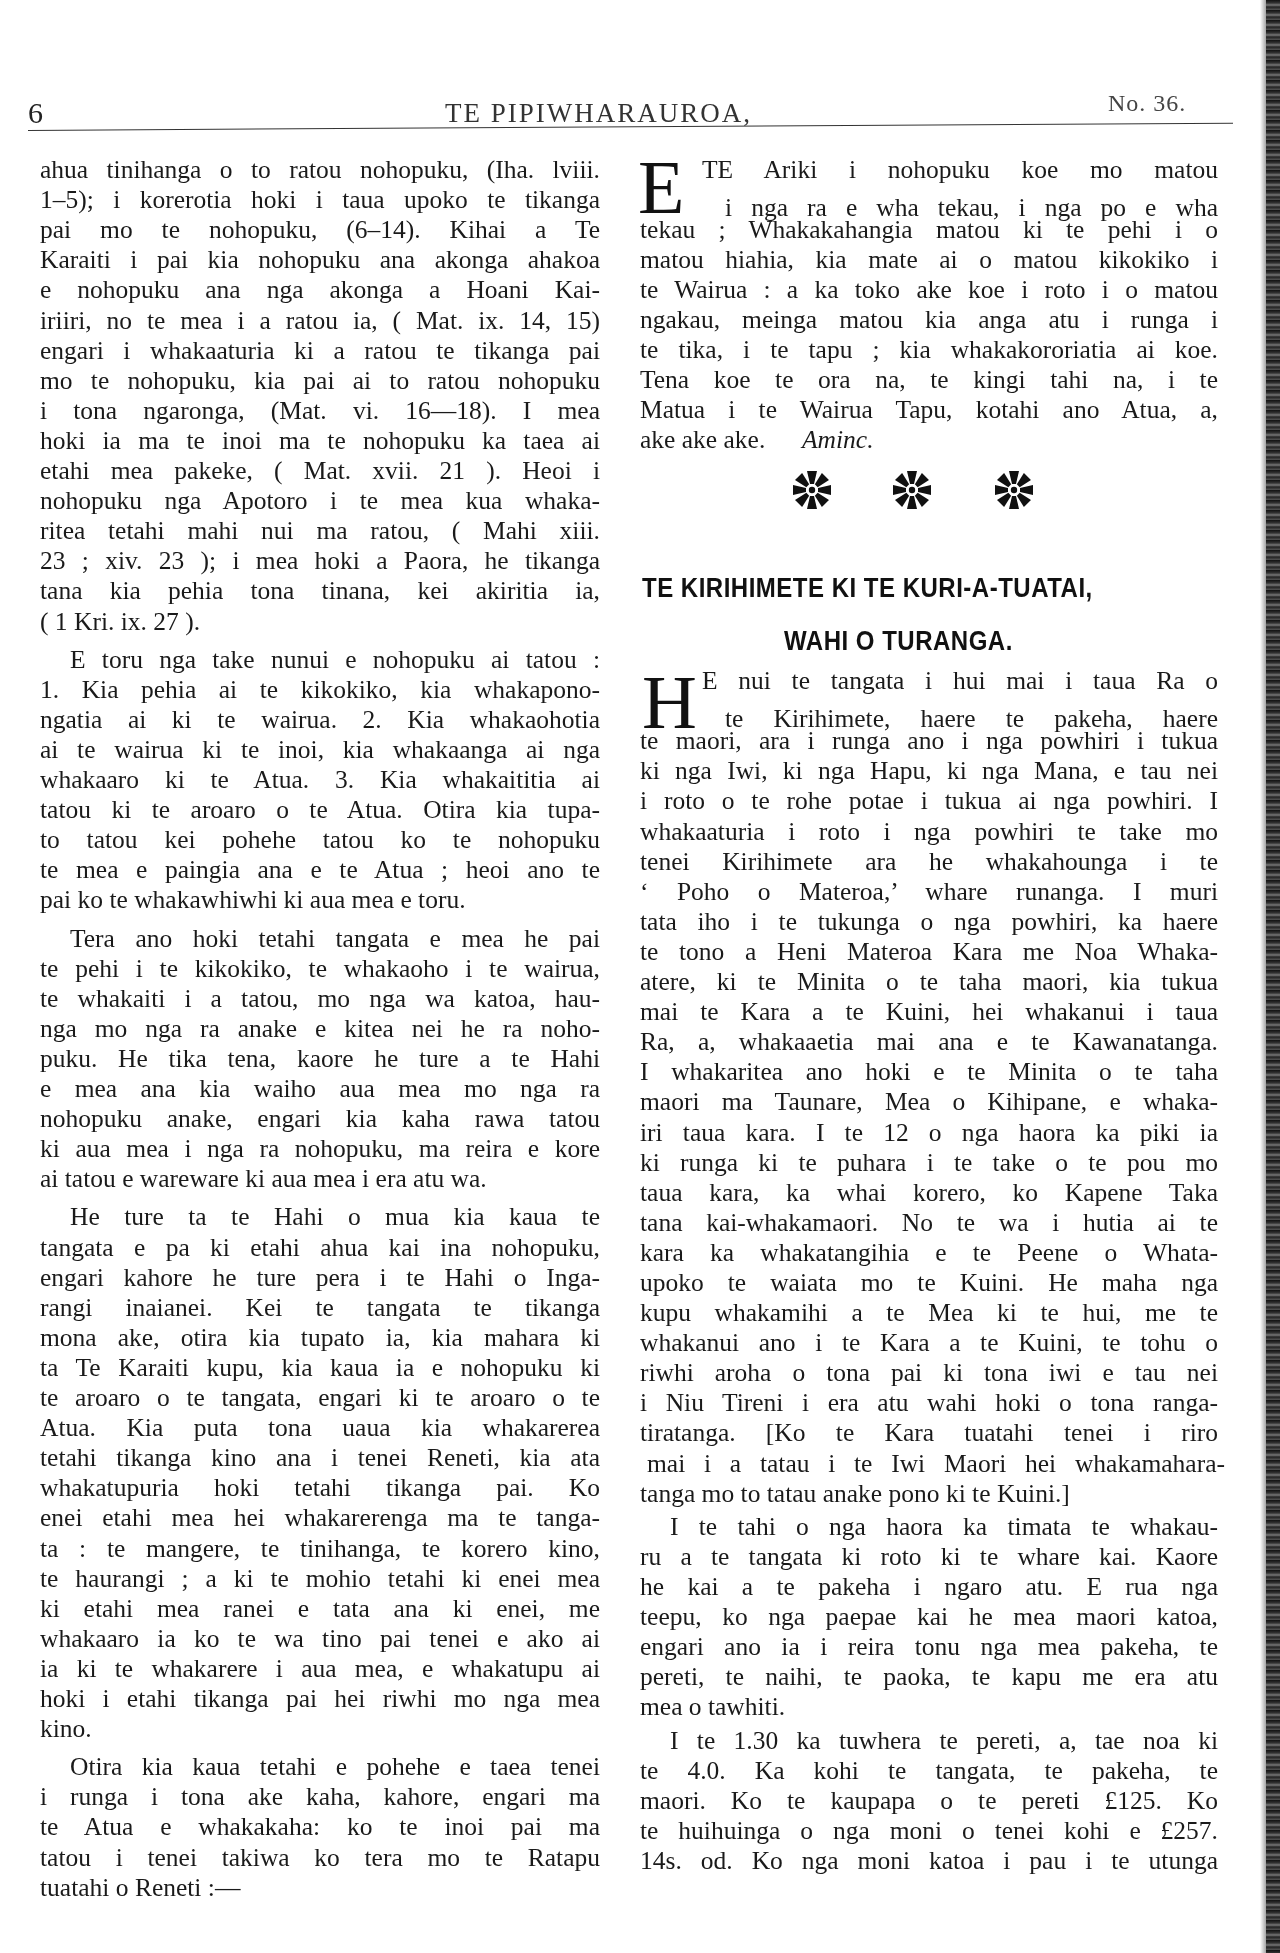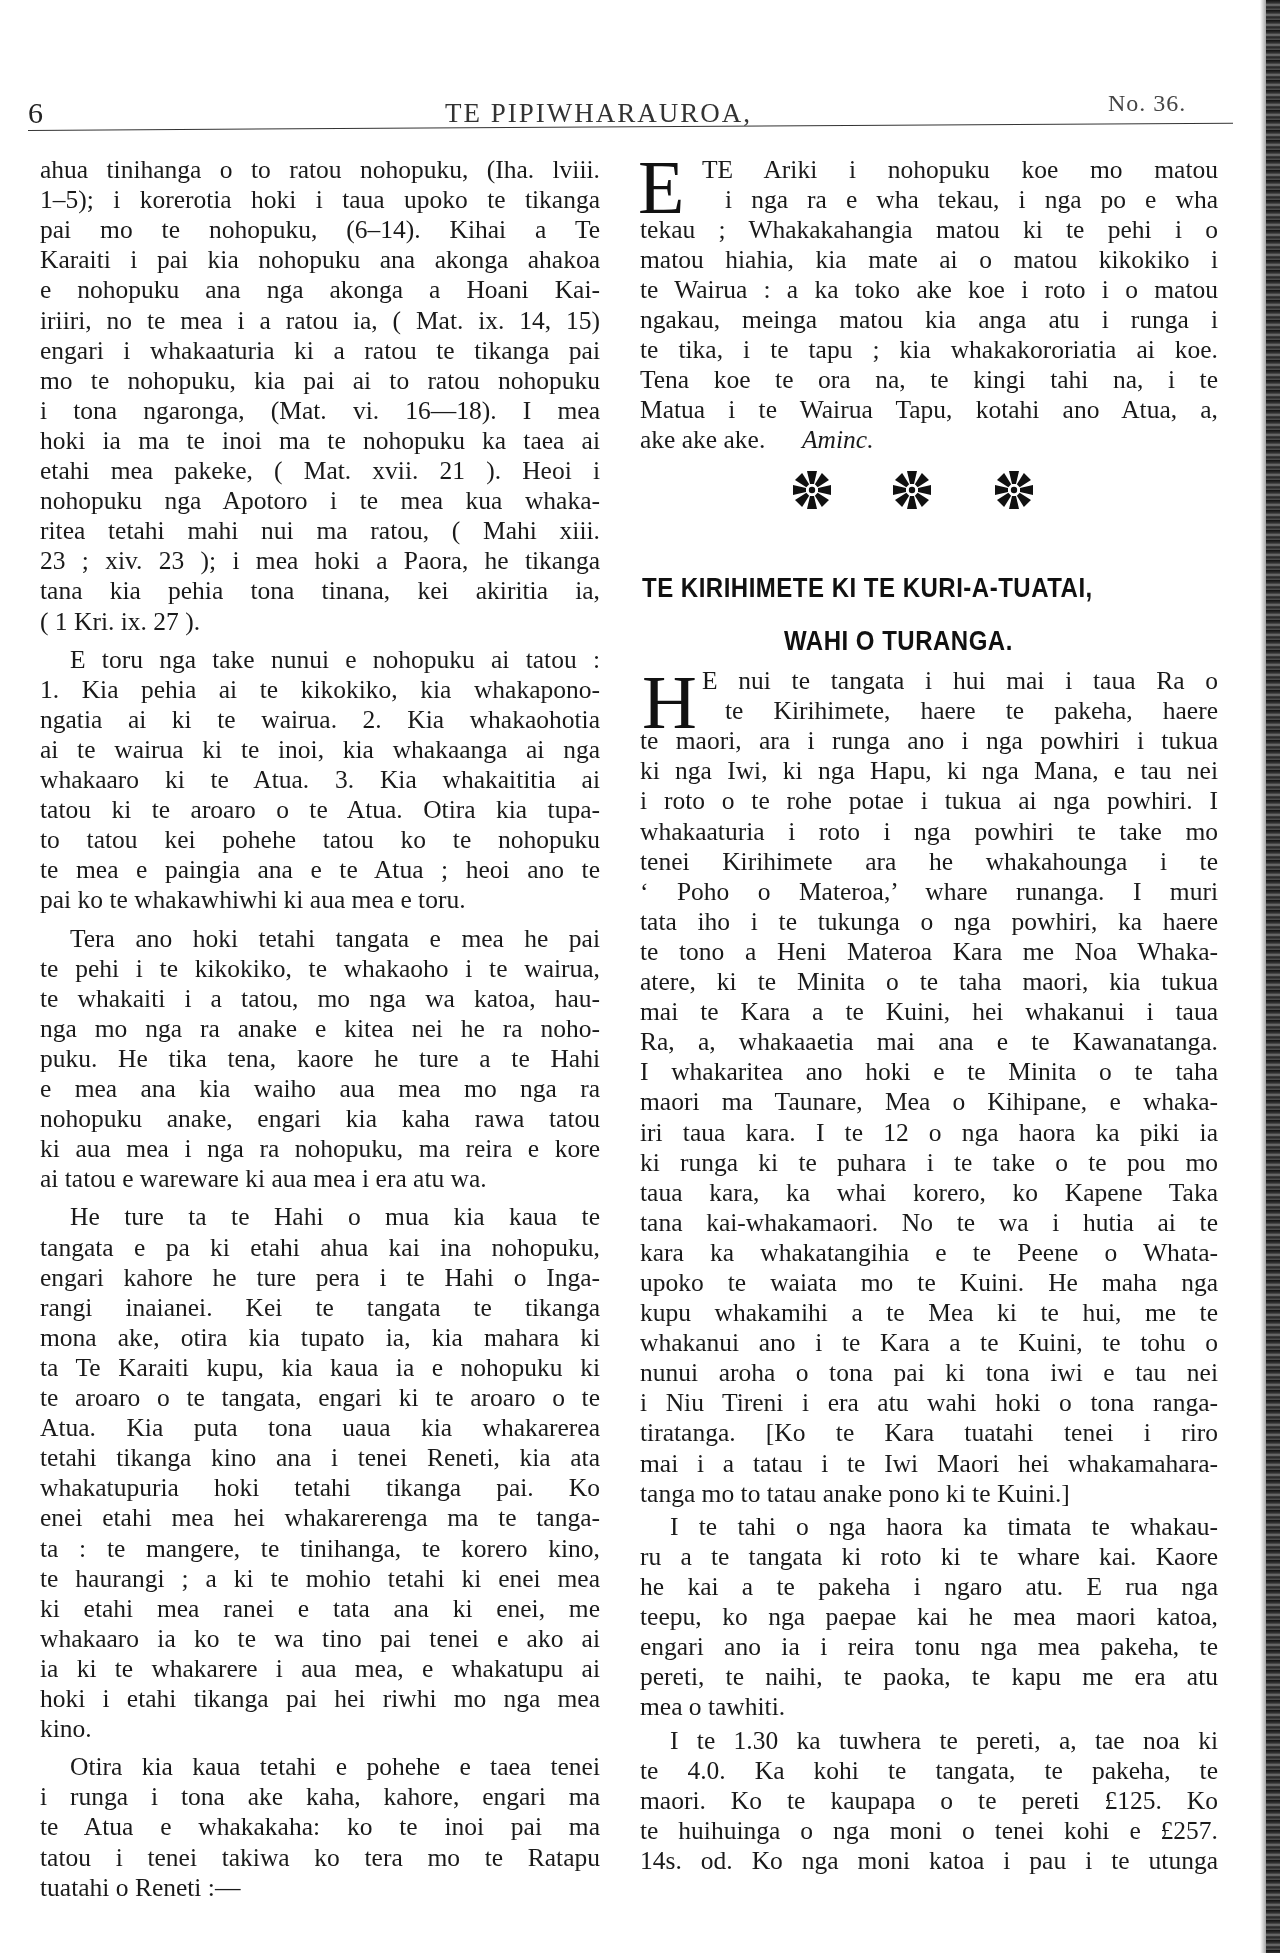--- a/index.html
+++ b/index.html
@@ -19,21 +19,21 @@
   .col-left { left: 40px; width: 560px; }
   .col-right { left: 640px; width: 580px; }
 
   .ln { position: absolute; left: 0; white-space: nowrap; font-size: 25.5px; line-height: 30px;
         text-align: justify; text-align-last: justify; }
   .col-left .ln { width: 560px; }
   .col-right .ln { width: 578px; }
   .ln.last { text-align-last: left; }
   .ln.indent { padding-left: 30px; box-sizing: border-box; }
   .ln.dropindent { padding-left: 62px; box-sizing: border-box; }
-  .ln.dropindent2 { padding-left: 85px; box-sizing: border-box; }
+  .ln.dropindent2 { padding-left: 85px; box-sizing: border-box; margin-top: 8px; }
   .ital { font-style: italic; }
 
   .dropcap { position: absolute; font-size: 76px; line-height: 60px; font-family: "Liberation Serif", serif; color: #111; }
 
   .ornaments { position: absolute; left: 760px; top: 468px; width: 300px; height: 60px; }
   .orn { position: absolute; top: 0; width: 44px; height: 44px; }
 
   .headline { position: absolute; font-family: "Liberation Sans", "DejaVu Sans", sans-serif; font-weight: bold;
               font-size: 24px; letter-spacing: 0.5px; color: #111; transform: scaleY(1.15); transform-origin: left top; white-space: nowrap; }
 
@@ -191,24 +191,24 @@
         <div class="ln" style="top: 391.3px;">I whakaritea ano hoki e te Minita o te taha</div>
         <div class="ln" style="top: 421.4px;">maori ma Taunare, Mea o Kihipane, e whaka-</div>
         <div class="ln" style="top: 451.5px;">iri taua kara. I te 12 o nga haora ka piki ia</div>
         <div class="ln" style="top: 481.6px;">ki runga ki te puhara i te take o te pou mo</div>
         <div class="ln" style="top: 511.7px;">taua kara, ka whai korero, ko Kapene Taka</div>
         <div class="ln" style="top: 541.8px;">tana kai-whakamaori. No te wa i hutia ai te</div>
         <div class="ln" style="top: 571.9px;">kara ka whakatangihia e te Peene o Whata-</div>
         <div class="ln" style="top: 602px;">upoko te waiata mo te Kuini. He maha nga</div>
         <div class="ln" style="top: 632.1px;">kupu whakamihi a te Mea ki te hui, me te</div>
         <div class="ln" style="top: 662.2px;">whakanui ano i te Kara a te Kuini, te tohu o</div>
-        <div class="ln" style="top: 692.3px;">nunui aroha o tona pai ki tona iwi e tau nei</div>
+        <div class="ln" style="top: 692.3px;">riwhi aroha o tona pai ki tona iwi e tau nei</div>
         <div class="ln" style="top: 722.4px;">i Niu Tireni i era atu wahi hoki o tona ranga-</div>
         <div class="ln" style="top: 752px;">tiratanga. [Ko te Kara tuatahi tenei i riro</div>
-        <div class="ln" style="top: 782.6px;">mai i a tatau i te Iwi Maori hei whakamahara-</div>
+        <div class="ln" style="top: 782.6px; margin-left: 7px;">mai i a tatau i te Iwi Maori hei whakamahara-</div>
         <div class="ln last" style="top: 812.7px;">tanga mo to tatau anake pono ki te Kuini.]</div>
         <div class="ln indent" style="top: 845.8px;">I te tahi o nga haora ka timata te whakau-</div>
         <div class="ln" style="top: 875.9px;">ru a te tangata ki roto ki te whare kai. Kaore</div>
         <div class="ln" style="top: 906px;">he kai a te pakeha i ngaro atu. E rua nga</div>
         <div class="ln" style="top: 936.1px;">teepu, ko nga paepae kai he mea maori katoa,</div>
         <div class="ln" style="top: 966.2px;">engari ano ia i reira tonu nga mea pakeha, te</div>
         <div class="ln" style="top: 996.3px;">pereti, te naihi, te paoka, te kapu me era atu</div>
         <div class="ln last" style="top: 1026.4px;">mea o tawhiti.</div>
         <div class="ln indent" style="top: 1059.5px;">I te 1.30 ka tuwhera te pereti, a, tae noa ki</div>
         <div class="ln" style="top: 1089.6px;">te 4.0. Ka kohi te tangata, te pakeha, te</div>

